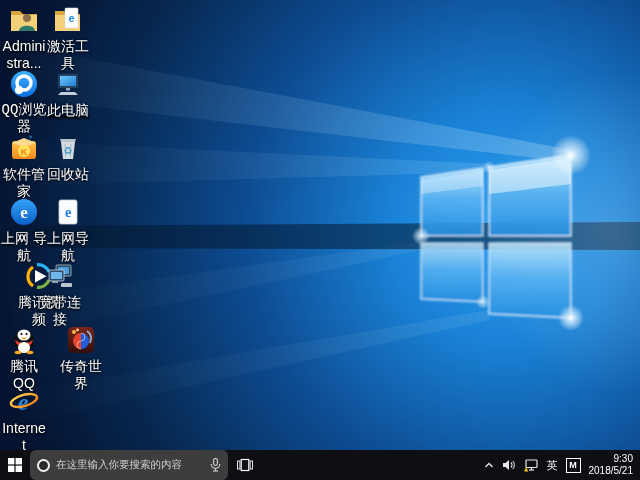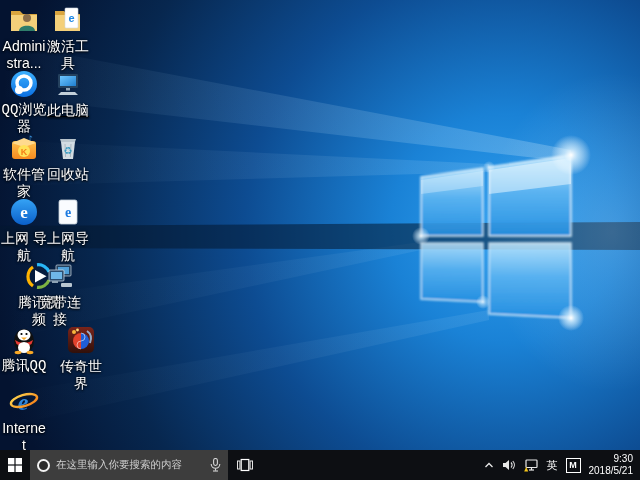--- a/index.html
+++ b/index.html
@@ -21,21 +21,21 @@
   }
 
   
   .taskbar {
     position:absolute; left:0; bottom:0; width:640px; height:30px;
     background:#0d0f13; display:flex; align-items:stretch; z-index:5;
   }
   .start-btn { width:30px; display:flex; align-items:center; justify-content:center; }
   .search-box {
     width:198px; background:#3d3d3d; display:flex; align-items:center;
-    padding:10px 7px; gap:6px;
+    padding:10px 7px; gap:6px;border-radius:6px;
   }
   .cortana-ring { width:13px; height:13px; border:2px solid #f2f2f2; border-radius:50%; background:#2a2a2a; flex:none; }
   .search-ph { flex:1; font-size:10.5px; color:#cfcfcf; white-space:nowrap; overflow:hidden; }
   .taskview-btn { width:34px; display:flex; align-items:center; justify-content:center; }
   .tb-spacer { flex:1; }
   .tray { display:flex; align-items:center; gap:8px; padding-right:5px; }
   .tray-txt { color:#fff; font-size:11px; }
   .ime-box {
     width:15px; height:15px; border:1px solid #fff; color:#fff; font-size:9px; font-weight:bold;
     display:flex; align-items:center; justify-content:center;
@@ -219,21 +219,21 @@
       <rect x="12" y="5" width="15" height="11" rx="1" fill="#24415e" stroke="#cfd8e2" stroke-width="0.7"></rect>
       <rect x="14" y="7" width="11" height="7" fill="#4f9fd8"></rect>
       <rect x="5" y="10" width="15" height="11" rx="1" fill="#2c4e70" stroke="#dde5ec" stroke-width="0.7"></rect>
       <rect x="7" y="12" width="11" height="7" fill="#6fb7e8"></rect>
       <rect x="17" y="23" width="11" height="4" rx="1" fill="#b9c6d0"></rect>
       <rect x="8" y="21" width="6" height="2" fill="#8fa3b5"></rect>
     </svg>
     <div class="lbl">宽带连接</div>
   </div>
 
-  <div class="icon-cell" style="left:1px; top:324px;font-family:Liberation Mono, monospace;">
+  <div class="icon-cell" style="left:1px; top:324px;">
     <svg class="glyph" viewBox="0 0 32 32">
       <ellipse cx="16" cy="17" rx="10" ry="12" fill="#101010"></ellipse>
       <ellipse cx="16" cy="11" rx="6.5" ry="5.5" fill="#ffffff"></ellipse>
       <circle cx="13.5" cy="10" r="1.1" fill="#000"></circle>
       <circle cx="18.5" cy="10" r="1.1" fill="#000"></circle>
       <polygon points="13,13.5 19,13.5 16,16" fill="#f9a825"></polygon>
       <path d="M7,16 q9,6.5 18,0 l-1.5,4 q-7.5,5.5 -15,0 z" fill="#e53935"></path>
       <ellipse cx="16" cy="23.5" rx="6" ry="5.5" fill="#ffffff"></ellipse>
       <ellipse cx="10" cy="28.5" rx="3.4" ry="1.7" fill="#f9a825"></ellipse>
       <ellipse cx="22" cy="28.5" rx="3.4" ry="1.7" fill="#f9a825"></ellipse>

